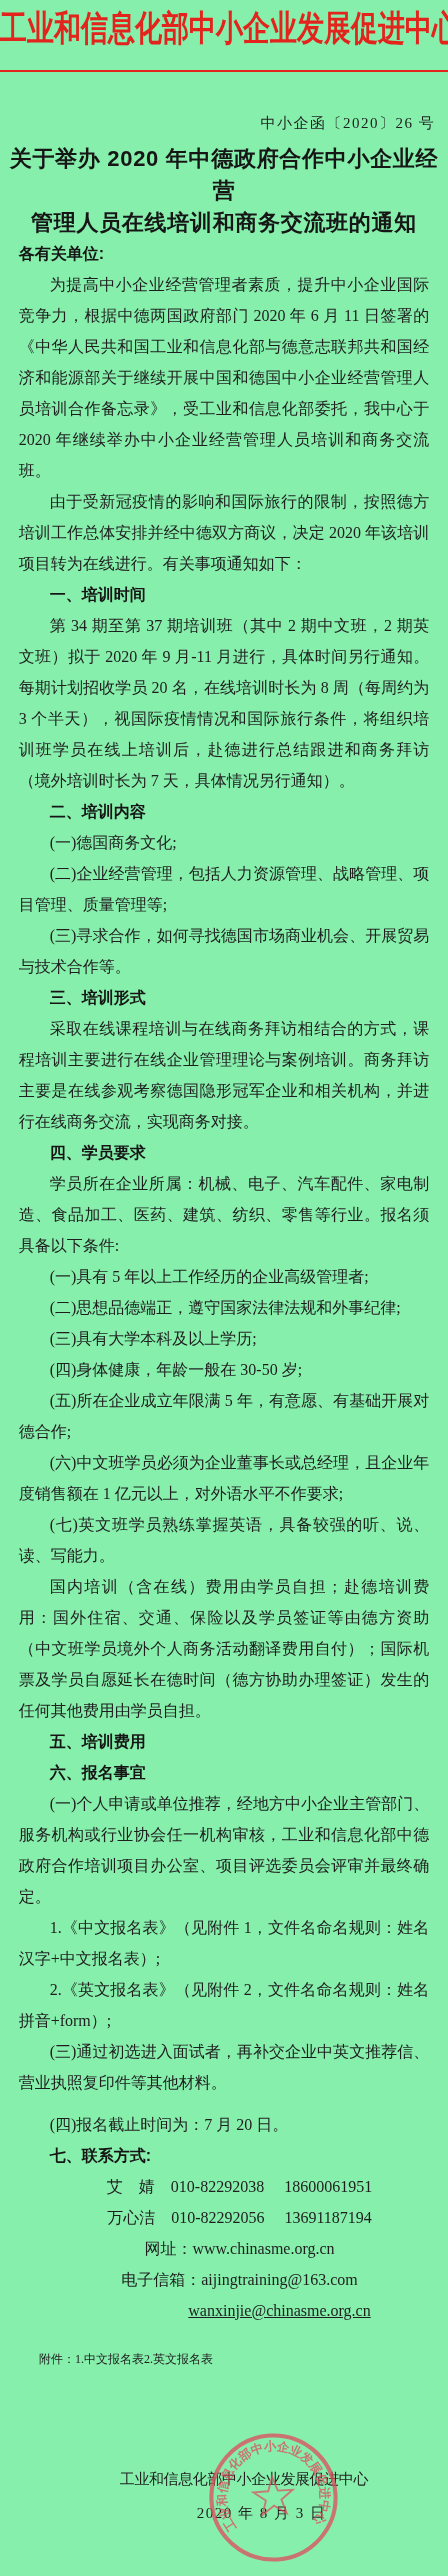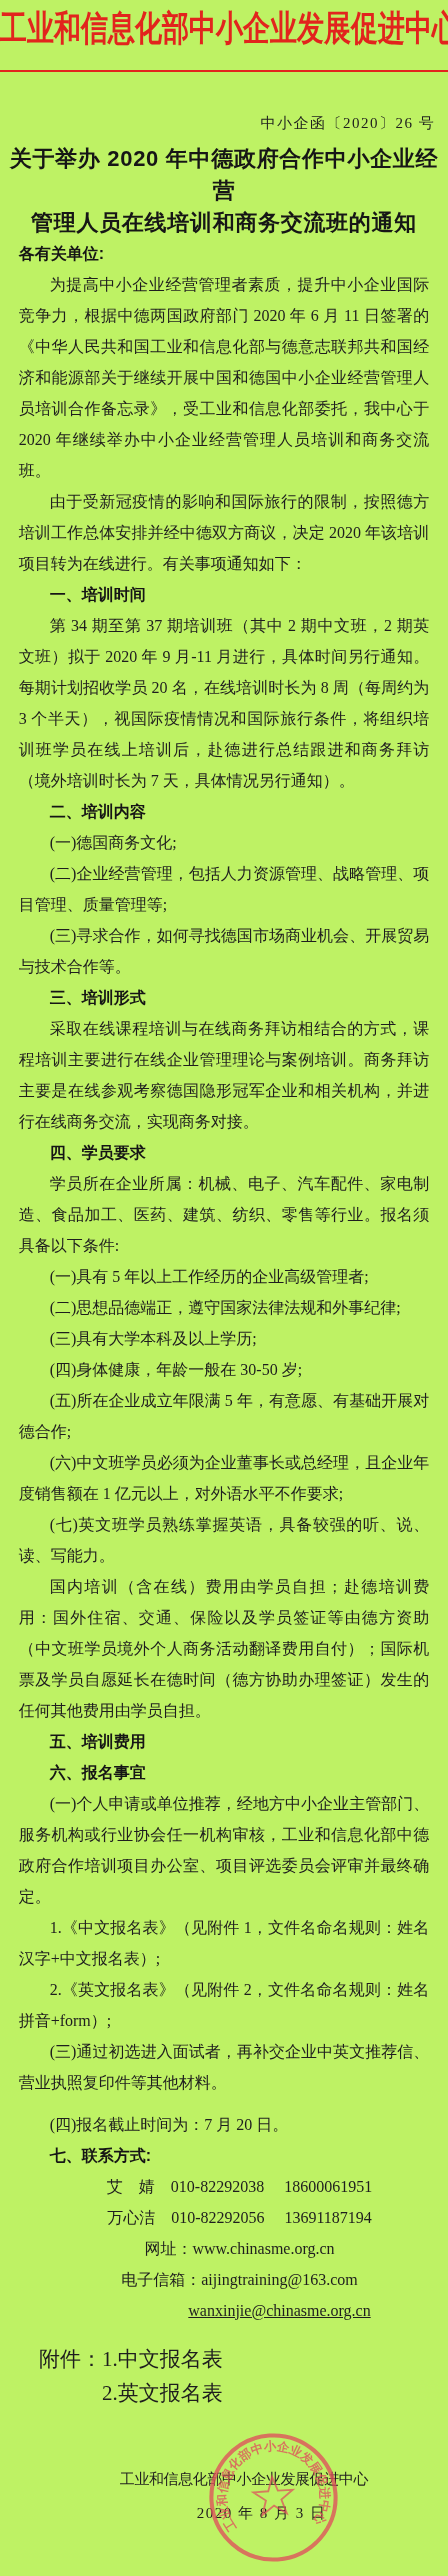--- a/index.html
+++ b/index.html
@@ -1,20 +1,20 @@
 <!DOCTYPE html>
 <html style="font-size:12px"><head>
 <meta charset="utf-8">
 <style>
   html,body{margin:0;padding:0;background:#f6f5f2;}
   .page{
     position:relative;
     width:448px;height:2576px;
     margin:0 auto;
-    background:#bef264;
+    background:#86efac;
     overflow:hidden;
     font-family:"Liberation Serif", serif;
     color:#1e1e1e;
   }
   .org{
     position:absolute;top:4.5px;left:0;right:0;
     text-align:center;
     font-weight:bold;
     font-size:27px;
     letter-spacing:0px;
@@ -71,25 +71,25 @@
     font-family:Liberation Serif, serif;
   }
   .blk.c2{
     text-indent:111px;
     text-align:center;
     text-decoration:underline;
   }
   .blk.gap{ margin-top:10.5px; }
   .attachments{
     position:absolute;top:2342px;left:39px;
-    font-size:21px;line-height:34px;
+    font-size:12px;line-height:34px;
     display:flex;flex-direction:row;
   }
   .attach-label{ white-space:nowrap; }
-  .attach-items{ display:flex;flex-direction:column; }
+  .attach-items{ display:flex;}
   .sig-org{
     position:absolute;top:2470px;right:80px;
     font-size:15px;
     letter-spacing:-0.4px;
     white-space:nowrap;
   }
   .sig-date{
     position:absolute;top:2504px;left:75px;right:0;
     text-align:center;
     font-size:15px;

